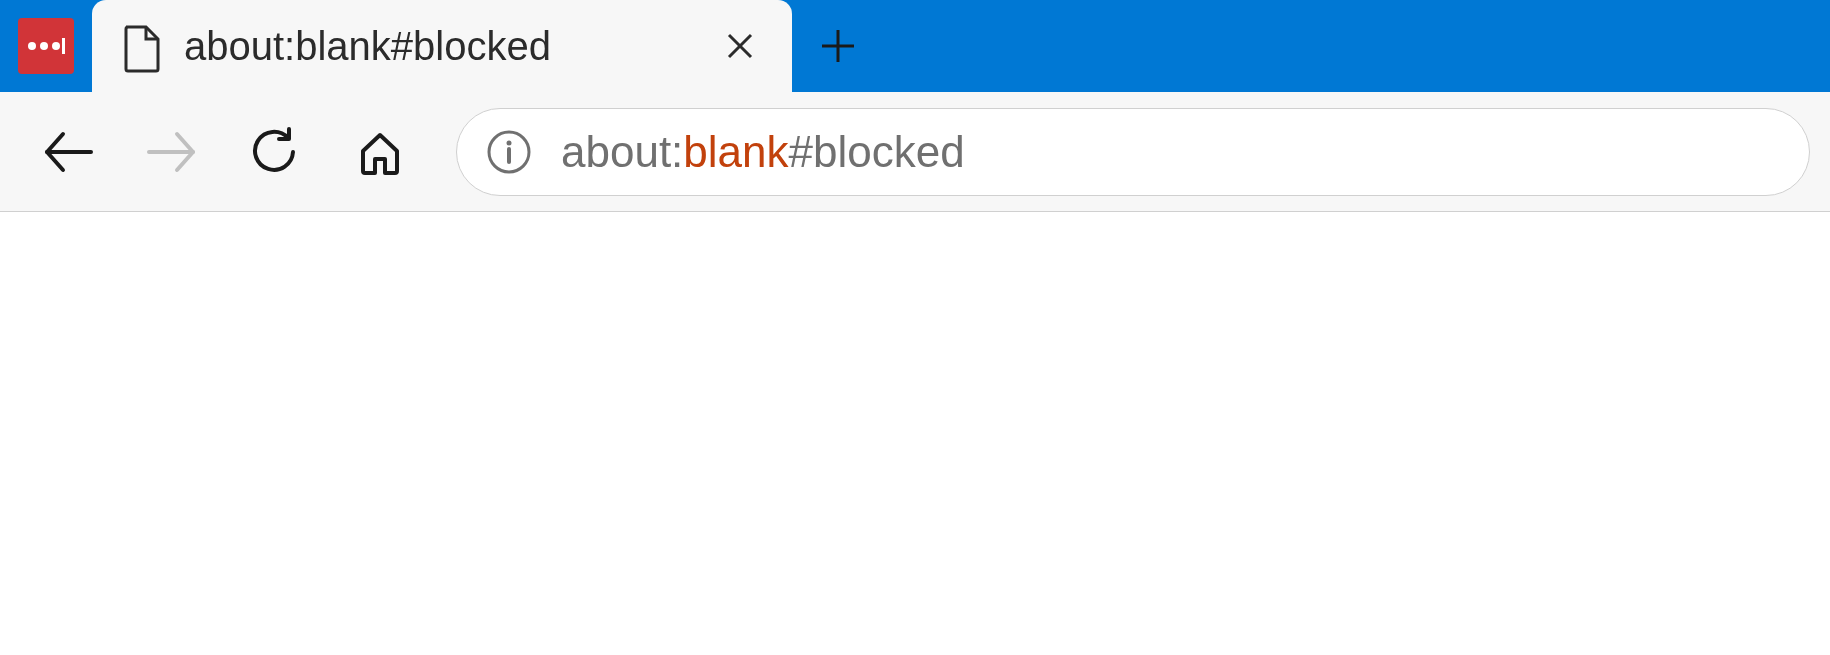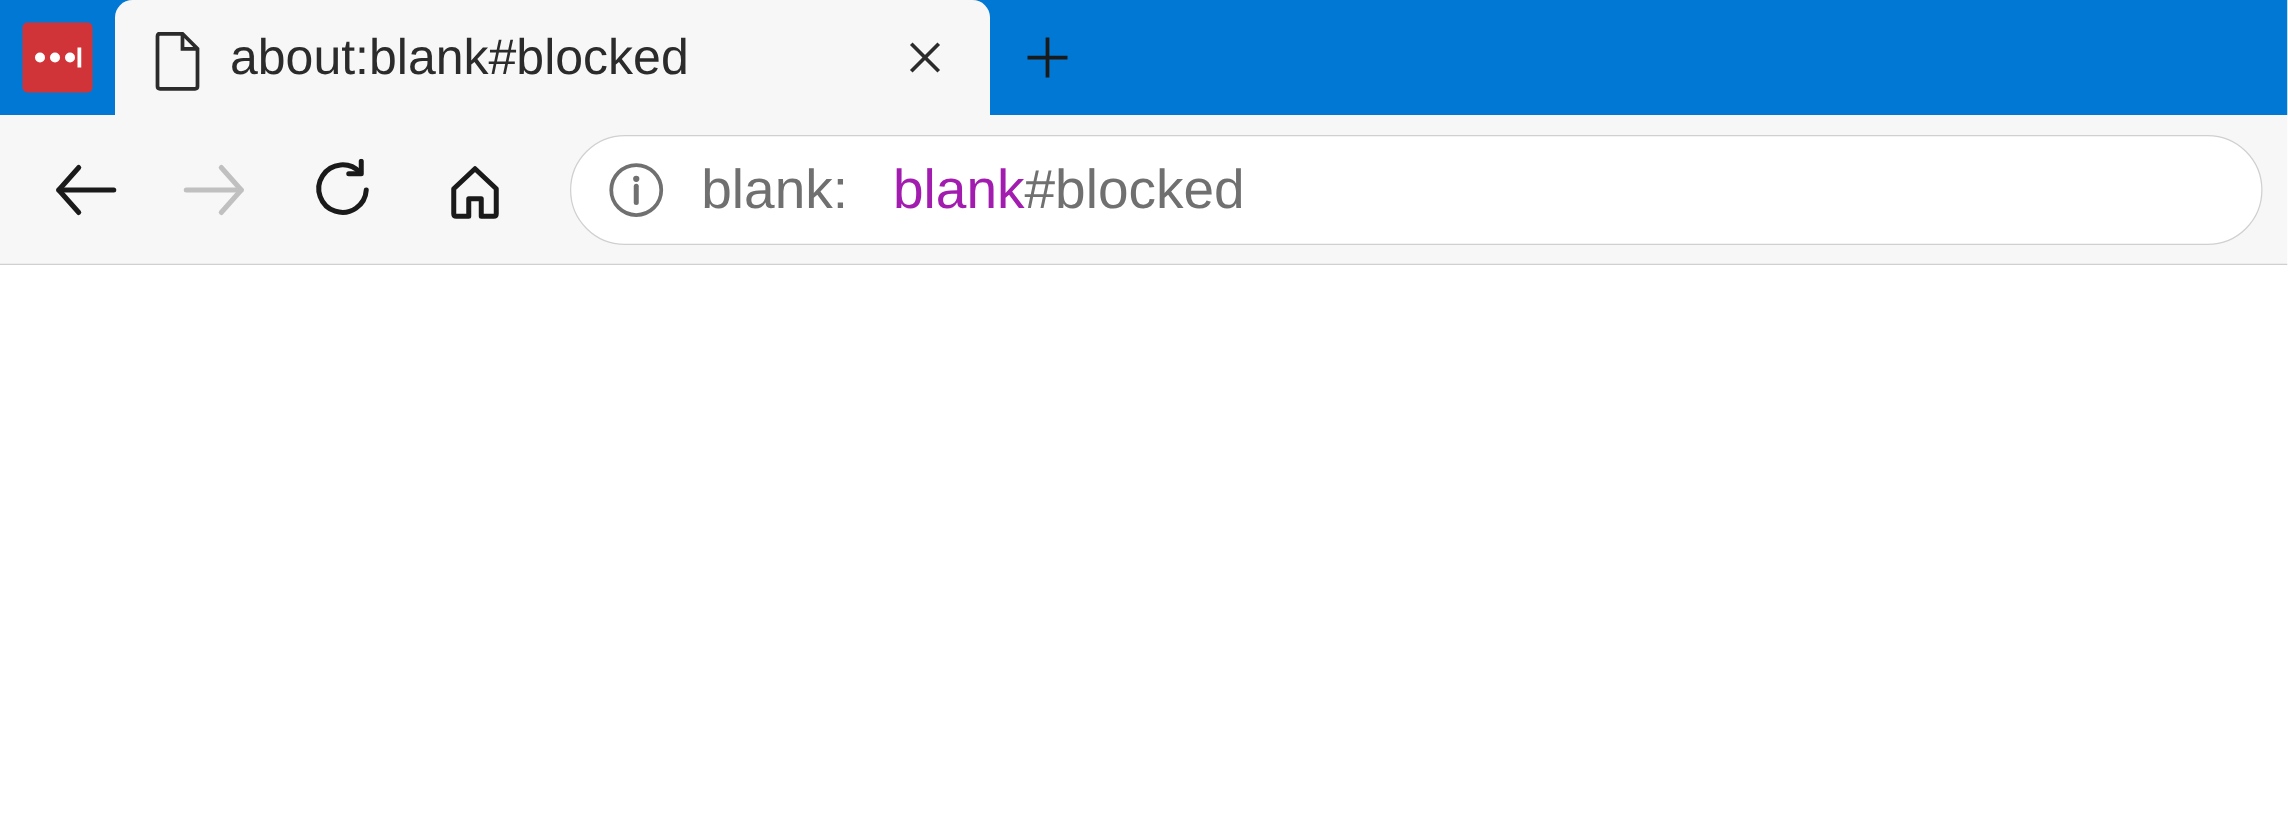--- a/index.html
+++ b/index.html
@@ -109,22 +109,21 @@
       display:flex;
       align-items:center;
       justify-content:center;
     }
     .address-url {
       font-size: 44px;
       color: #707070;
       white-space: nowrap;
     }
     .address-url .highlight {
-      color: #a21caf;
-      margin-left: 36px;
+      color: #c2410c;
     }
     .content {
       flex: 1;
       background: #fff;
     }
     svg { display: block; }
   </style>
 </head>
 <body>
 
@@ -193,17 +192,17 @@
   </div>
 
   <div class="address-bar">
     <span class="address-bar-info">
       <svg width="46" height="46" viewBox="0 0 46 46">
         <circle cx="23" cy="23" r="20" fill="none" stroke="#707070" stroke-width="3"></circle>
         <circle cx="23" cy="14" r="2.5" fill="#707070"></circle>
         <line x1="23" y1="20" x2="23" y2="33" stroke="#707070" stroke-width="4" stroke-linecap="round"></line>
       </svg>
     </span>
-    <span class="address-url"><span>blank:</span><span class="highlight">blank</span><span>#blocked</span></span>
+    <span class="address-url"><span>about:</span><span class="highlight">blank</span><span>#blocked</span></span>
   </div>
 </div>
 
 <div class="content"></div>
 
 </body></html>

